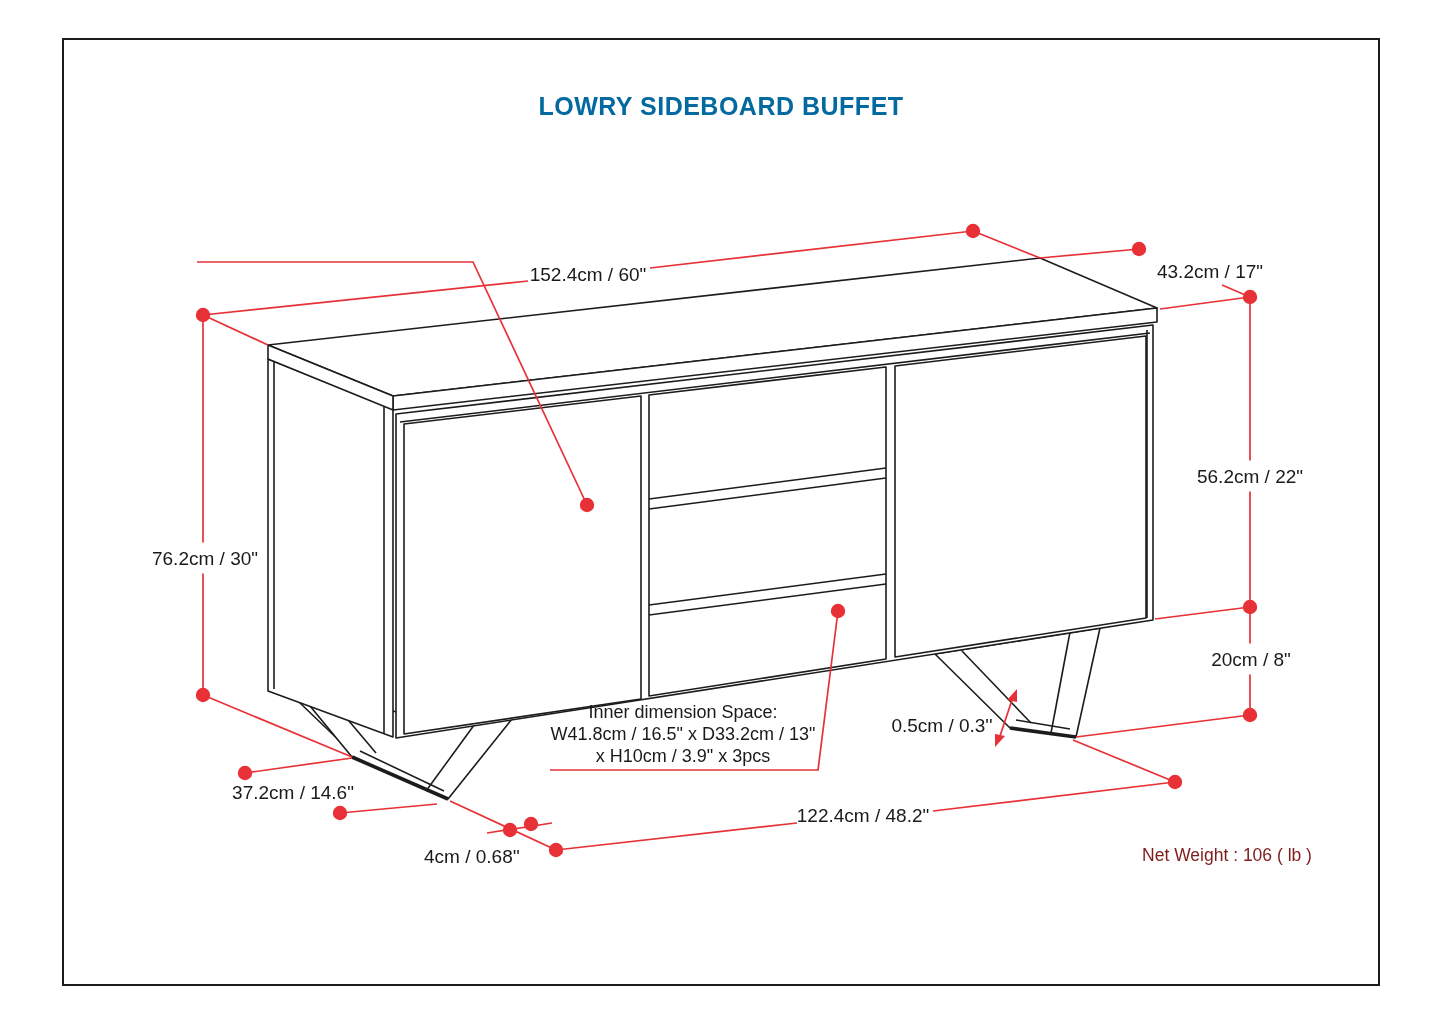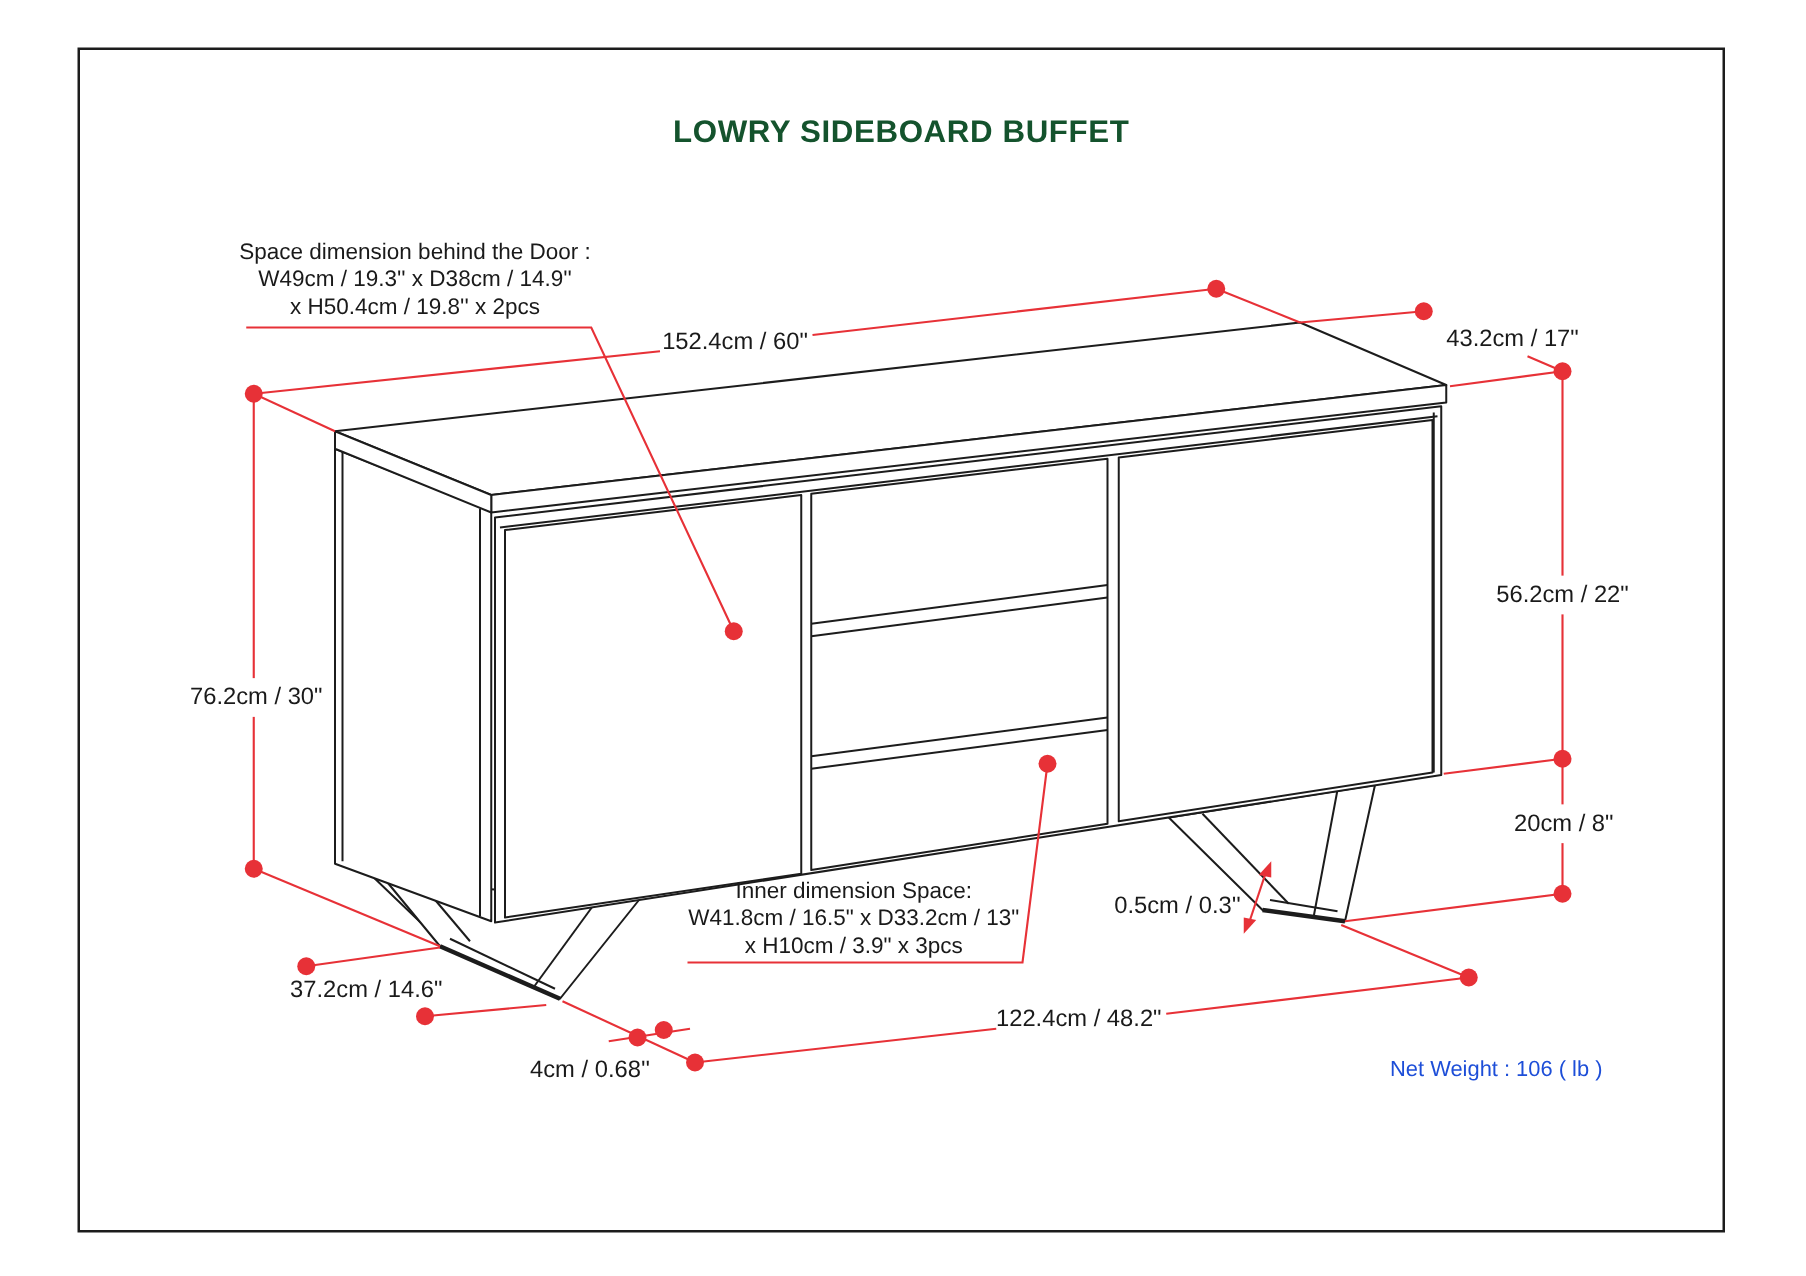--- a/index.html
+++ b/index.html
@@ -8,34 +8,34 @@
     font-family:"Liberation Sans","DejaVu Sans",sans-serif;color:#1a1a1a;
   }
   #frame{
     position:absolute;left:62px;top:38px;width:1318px;height:948px;
     border:2px solid #1c1c1c;box-sizing:border-box;
   }
   #drawing-svg{position:absolute;left:0;top:0;z-index:1;}
   .label-layer{position:absolute;left:0;top:0;width:100%;height:100%;z-index:2;}
   .page-title{
     position:absolute;transform:translate(-50%,-50%);
-    font-size:25px;font-weight:bold;letter-spacing:0.5px;white-space:nowrap;color:#14532d;
+    font-size:25px;font-weight:bold;letter-spacing:0.5px;white-space:nowrap;color:#0369a1;
   }
   .dim-label{
     position:absolute;transform:translate(-50%,-50%);
     font-size:19px;white-space:nowrap;color:#1a1a1a;line-height:1;
   }
   .dim-label.on-line{background:#ffffff;padding:6px 4px;}
   .note-block{
     position:absolute;transform:translate(-50%,0);
     text-align:center;font-size:18px;line-height:22px;white-space:nowrap;color:#1a1a1a;
   }
   .weight-label{
     position:absolute;transform:translate(-50%,-50%);
-    font-size:17.5px;white-space:nowrap;color:#1d4ed8;
+    font-size:17.5px;white-space:nowrap;color:#7f1d1d;margin-left:30px;
   }
 </style>
 </head>
 <body>
 
 <div id="stage">
 
   <div id="frame"></div>
 
   <svg id="drawing-svg" width="1445" height="1021" viewBox="0 0 1445 1021">
@@ -136,25 +136,20 @@
       <circle cx="1175" cy="782" r="7.2"></circle>
       <circle cx="587" cy="505" r="7.2"></circle>
       <circle cx="838" cy="611" r="7.2"></circle>
     </g>
   </svg>
 
   <div class="label-layer">
 
     <div class="page-title" style="left:721px;top:106px;">LOWRY SIDEBOARD BUFFET</div>
 
-    <div class="note-block" style="left:332px;top:190px;">
-      <div>Space dimension behind the Door :</div>
-      <div>W49cm / 19.3'' x D38cm / 14.9''</div>
-      <div>x H50.4cm / 19.8'' x 2pcs</div>
-    </div>
 
     <div class="dim-label" style="left:588px;top:274px;">152.4cm / 60"</div>
 
     <div class="dim-label" style="left:1210px;top:271px;">43.2cm / 17"</div>
 
     <div class="dim-label on-line" style="left:1250px;top:476px;">56.2cm / 22"</div>
 
     <div class="dim-label on-line" style="left:1251px;top:659px;">20cm / 8"</div>
 
     <div class="dim-label on-line" style="left:205px;top:558px;">76.2cm / 30"</div>

